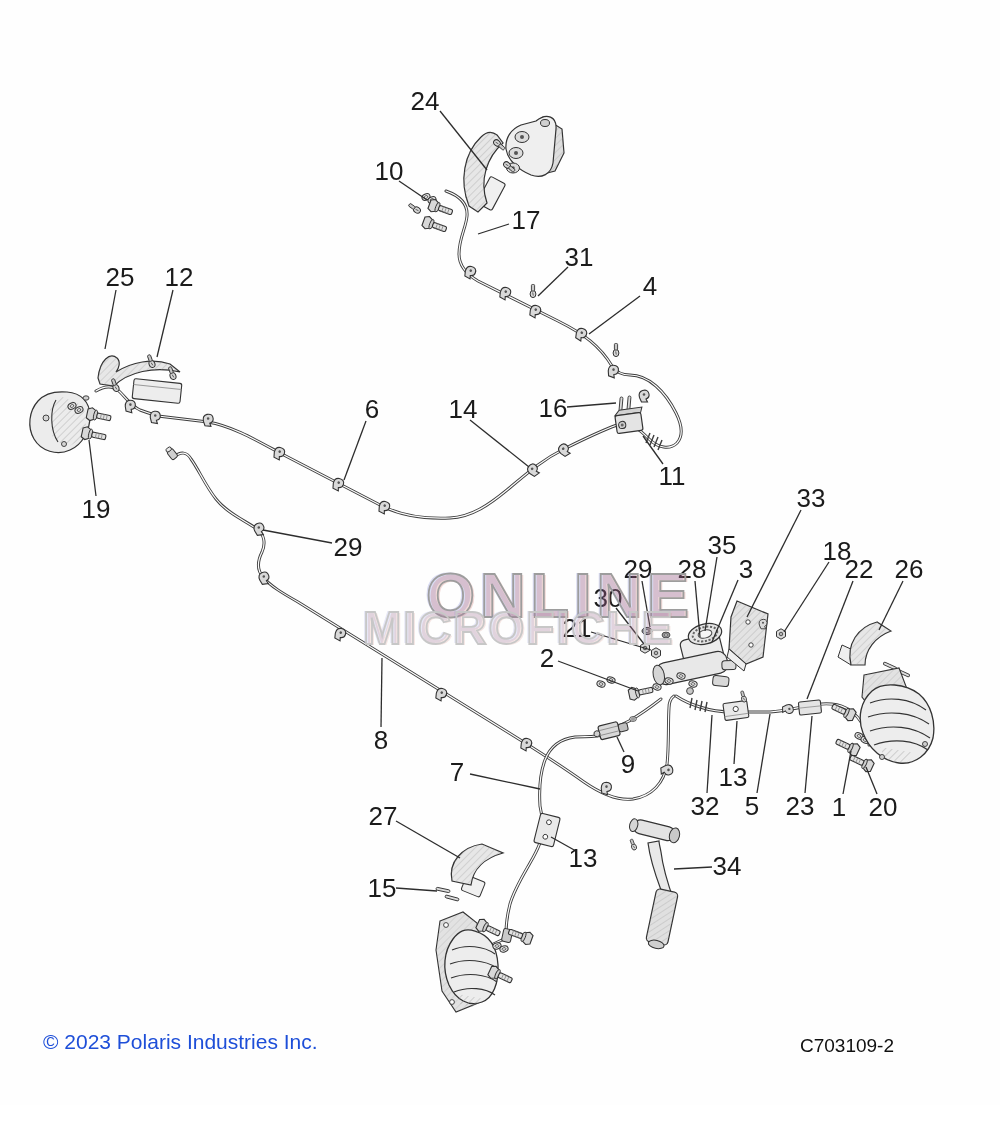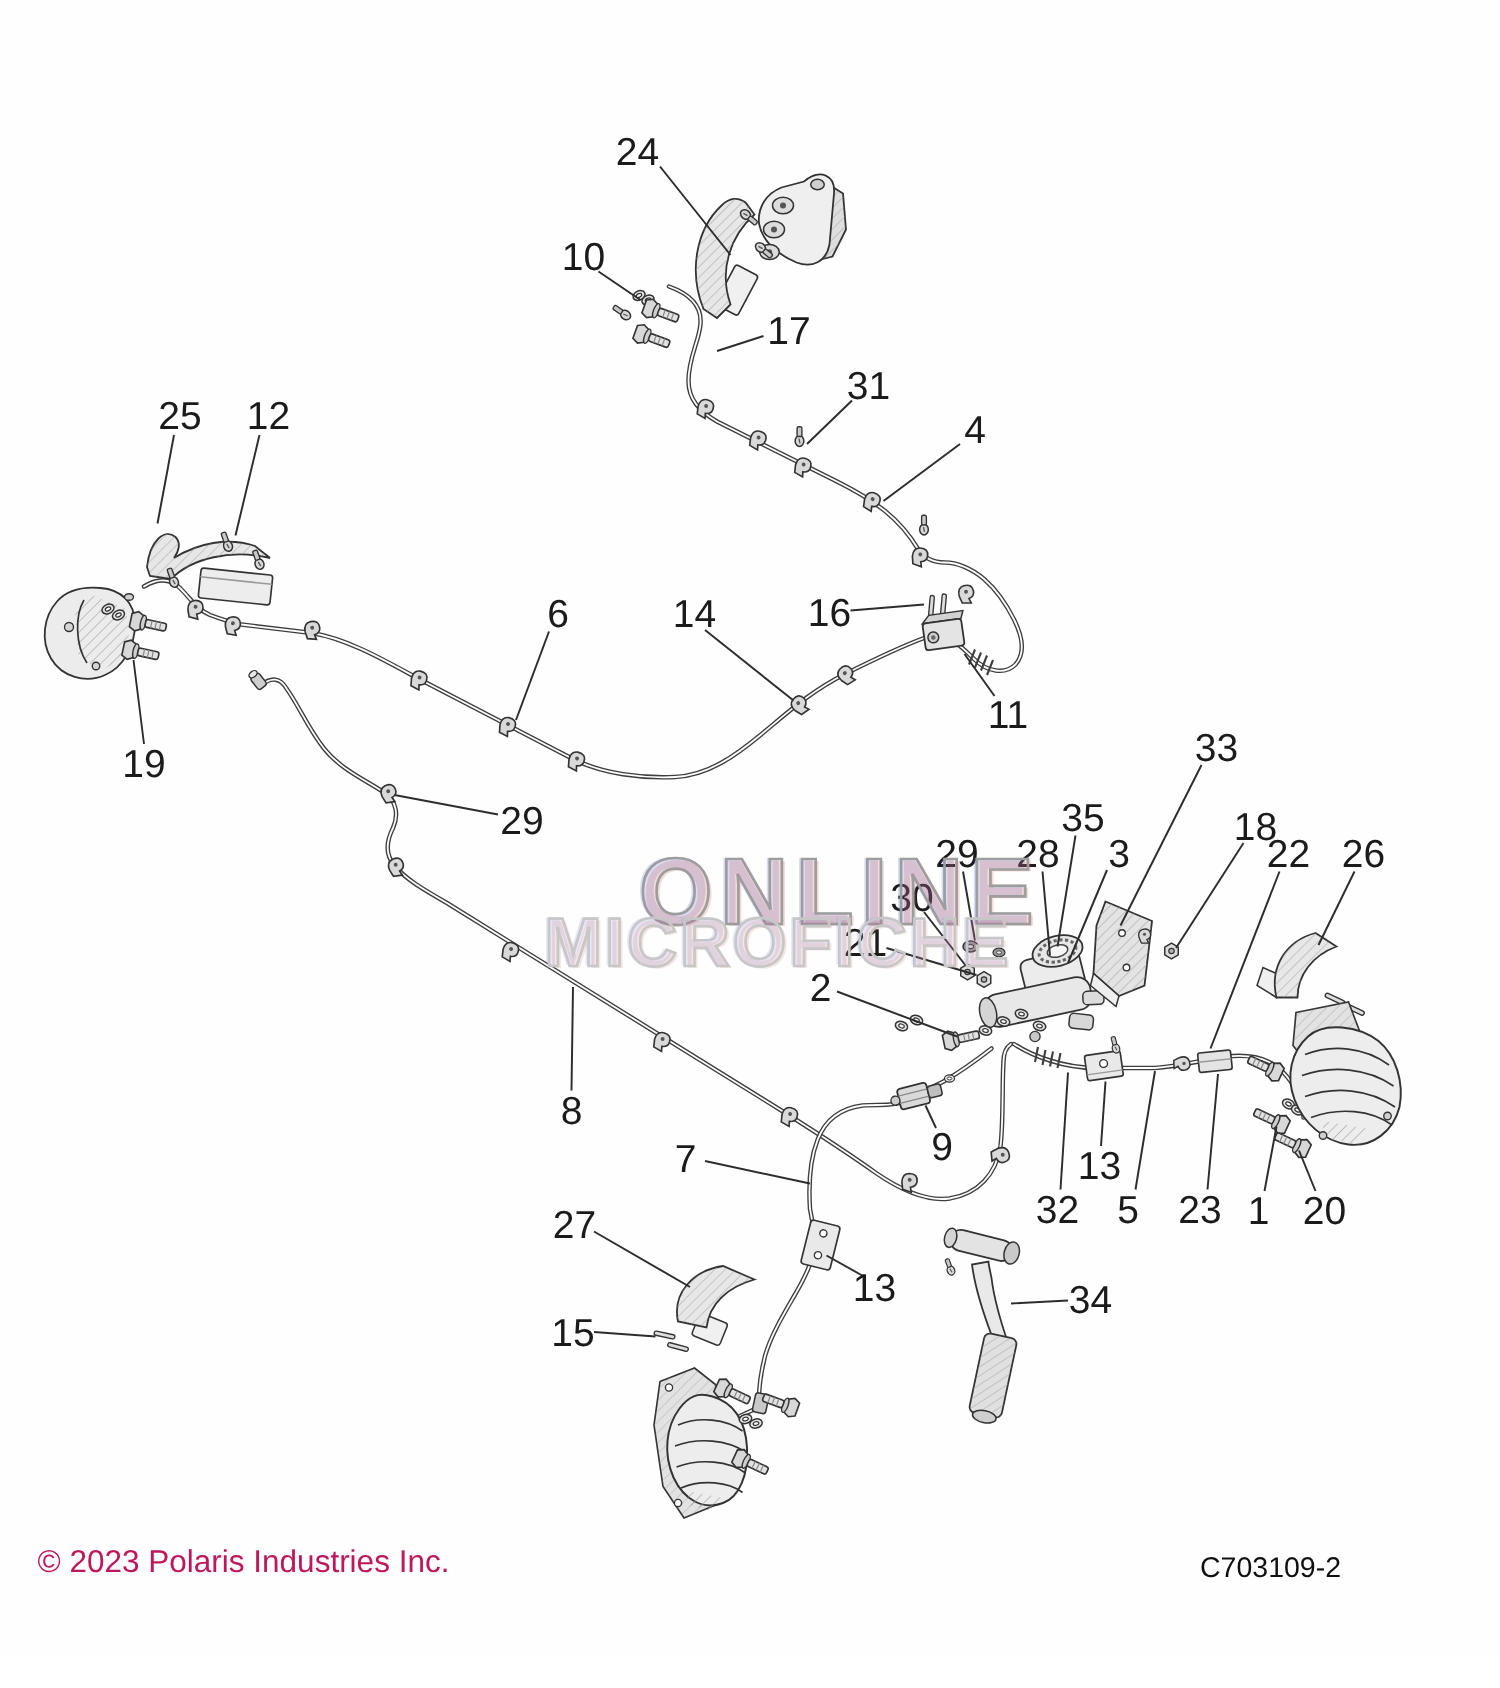--- a/index.html
+++ b/index.html
@@ -13,21 +13,21 @@
   .callout{font-family:"Liberation Sans",sans-serif;font-size:26px;fill:#1b1b1b;}
   .coil line{stroke:#3e3e3e;stroke-width:1.4;}
   .fin{fill:none;stroke:#333;stroke-width:1.1;}
   .wm{position:absolute;font-weight:bold;color:transparent;pointer-events:none;white-space:nowrap;}
   #wm1{left:441px;top:504px;font-size:47px;letter-spacing:4px;-webkit-text-stroke:1.8px #6e6e6e;
        text-shadow:2px 1px 0 rgba(195,70,60,.28), -2px -1px 0 rgba(65,80,200,.28);}
   #wm2{left:426px;top:559px;font-size:63px;letter-spacing:5px;-webkit-text-stroke:1.8px #9d9d9d;
        text-shadow:2px 1px 0 rgba(200,90,80,.22), -2px -1px 0 rgba(90,100,205,.22);}
   #wm3{left:363px;top:601px;font-size:46px;letter-spacing:2px;-webkit-text-stroke:1.8px #c7c7c7;
        text-shadow:2px 1px 0 rgba(205,120,110,.18), -2px -1px 0 rgba(120,130,210,.18);}
-  .copyright{position:absolute;left:25px;top:1030px;font-size:21px;color:#be185d;}
+  .copyright{position:absolute;left:43px;top:1030px;font-size:21px;color:#1d4ed8;}
   .partcode{position:absolute;left:800px;top:1035px;font-size:19px;color:#101010;}
 </style>
 </head>
 <body>
 
 <div class="stage">
 
 <svg id="diagram" width="1000" height="1125" viewBox="0 0 1000 1125">
   <defs>
     <pattern id="hatch" width="5" height="5" patternUnits="userSpaceOnUse" patternTransform="rotate(45)">

